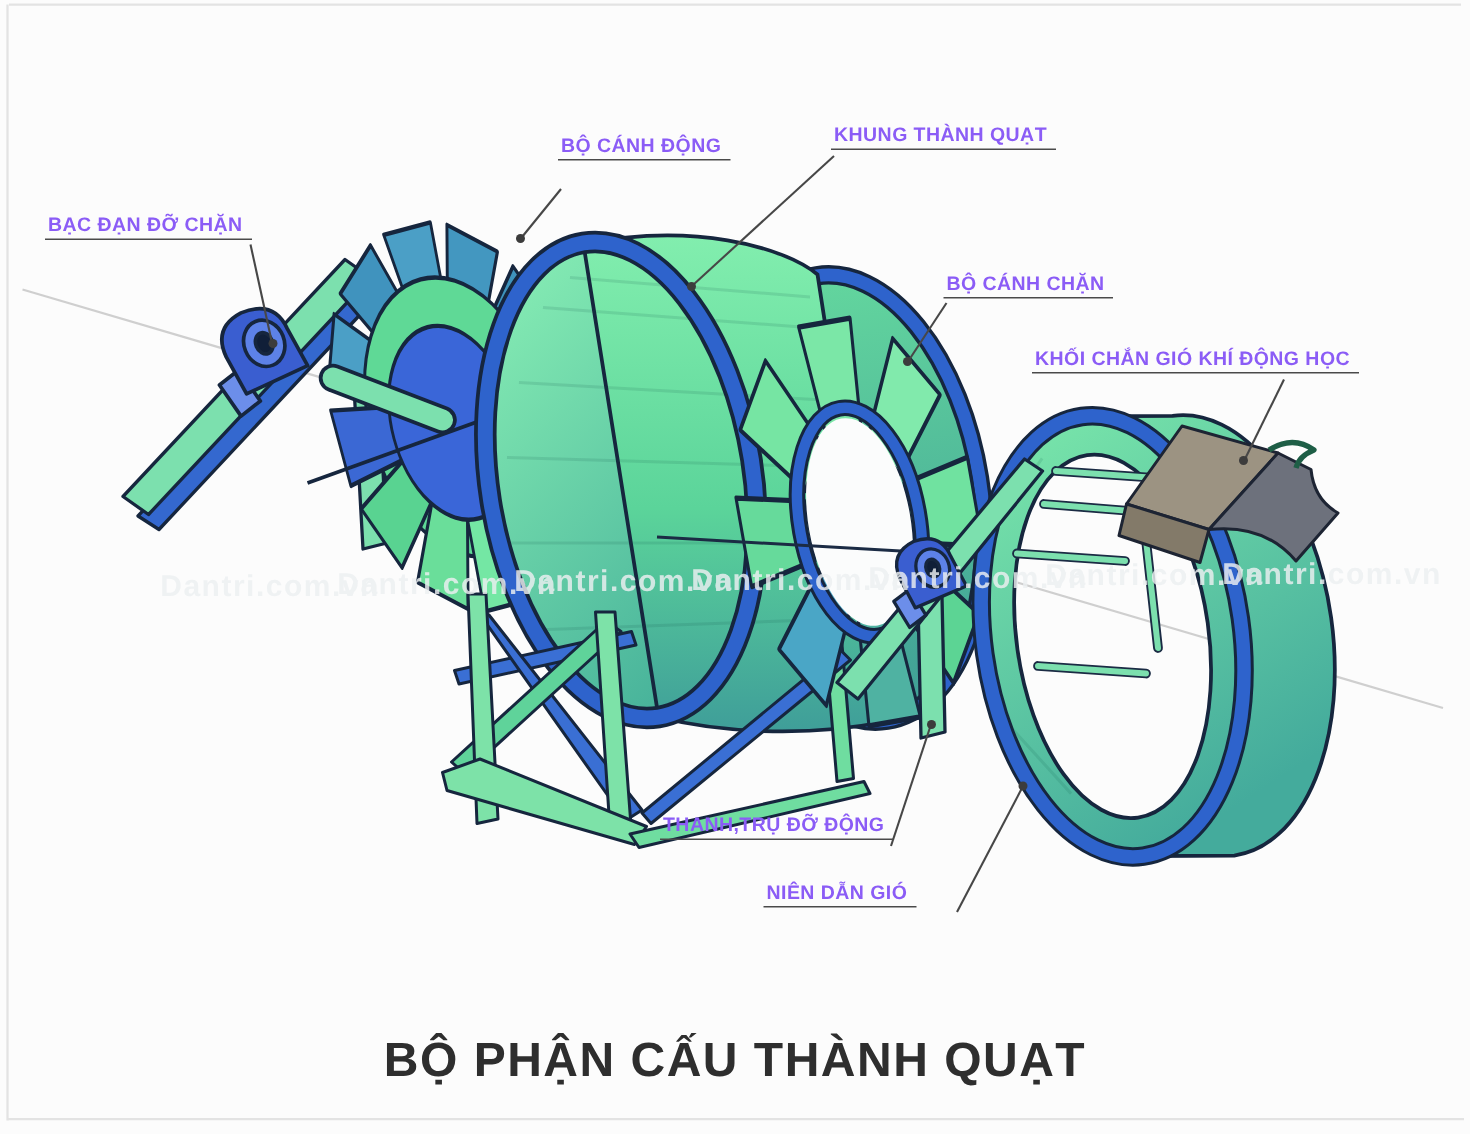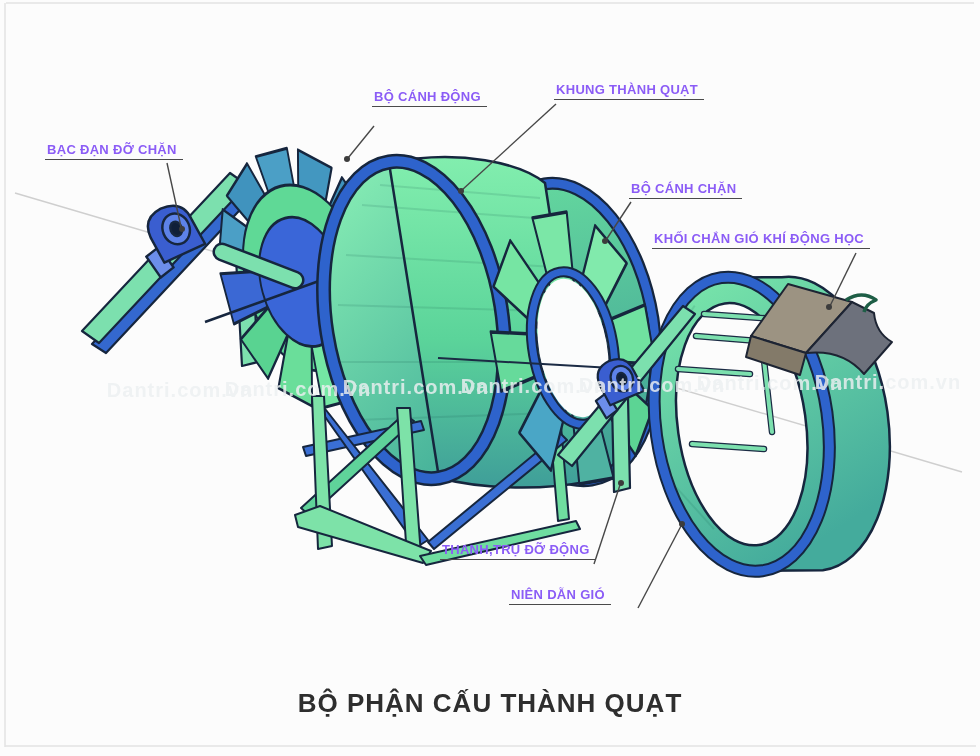--- a/index.html
+++ b/index.html
@@ -7,21 +7,21 @@
     position:relative;width:980px;height:756px;background:#fcfcfc;overflow:hidden;
     font-family:"Liberation Sans","DejaVu Sans",sans-serif;
   }
   .stage svg{position:absolute;left:0;top:0;}
   .lbl{
     position:absolute;white-space:nowrap;font-size:13px;font-weight:700;color:#8b5cf6;
     letter-spacing:.3px;border-bottom:1.5px solid #4a4a4a;padding:0 6px 2px 2px;line-height:1.1;
   }
   .title{
     position:absolute;left:0;right:0;top:688px;text-align:center;
-    font-size:26px;font-weight:700;color:#2e2e2e;letter-spacing:1px;
+    font-size:32px;font-weight:700;color:#2e2e2e;letter-spacing:1px;
   }
   .wm{font-size:20px;font-weight:600;letter-spacing:1px;}
 </style>
 </head>
 <body>
 
 <div class="stage">
 
 <svg width="980" height="756" viewBox="0 0 980 756">
   <defs>
@@ -200,23 +200,23 @@
     <circle cx="182" cy="229" r="3"></circle>
         <circle cx="347" cy="159" r="3"></circle>
     <circle cx="461" cy="191" r="3"></circle>
         <circle cx="605" cy="241" r="3"></circle>
     <circle cx="829" cy="307" r="3"></circle>
         <circle cx="621" cy="483" r="3"></circle>
     <circle cx="682" cy="524" r="3"></circle>
   </g>
 </svg>
 
-<div class="lbl" style="left:30px;top:143px;margin-left:15px;">BẠC ĐẠN ĐỠ CHẶN</div>
+<div class="lbl" style="left:30px;top:143px;">BẠC ĐẠN ĐỠ CHẶN</div>
 <div class="lbl" style="left:372px;top:90px;">BỘ CÁNH ĐỘNG</div>
 <div class="lbl" style="left:554px;top:83px;">KHUNG THÀNH QUẠT</div>
 <div class="lbl" style="left:629px;top:182px;">BỘ CÁNH CHẶN</div>
-<div class="lbl" style="left:652px;top:232px;">KHỐI CHẮN GIÓ KHÍ ĐỘNG HỌC</div>
+<div class="lbl" style="left:688px;top:232px;">KHỐI CHẮN GIÓ KHÍ ĐỘNG HỌC</div>
 <div class="lbl" style="left:440px;top:543px;">THANH,TRỤ ĐỠ ĐỘNG</div>
 <div class="lbl" style="left:509px;top:588px;">NIÊN DẪN GIÓ</div>
 
 <div class="title">BỘ PHẬN CẤU THÀNH QUẠT</div>
 
 </div>
 
 </body></html>

